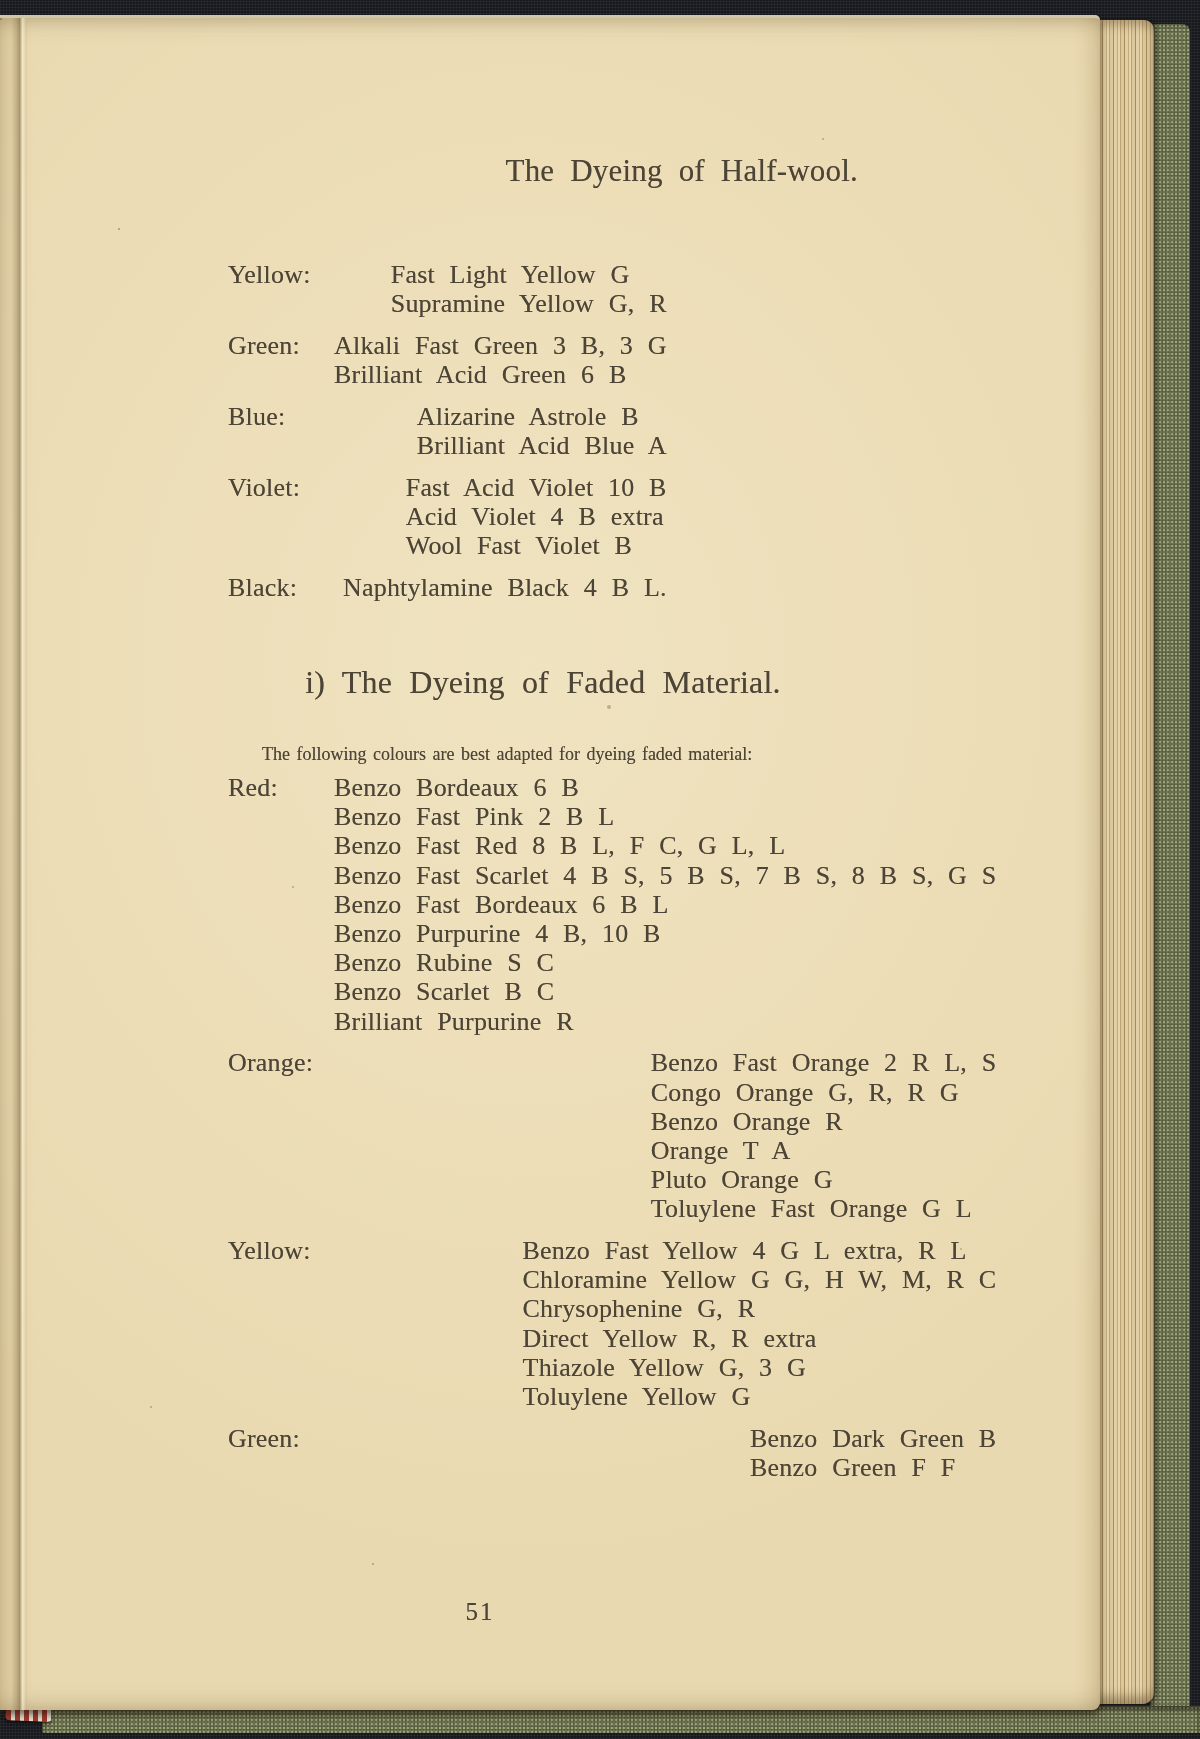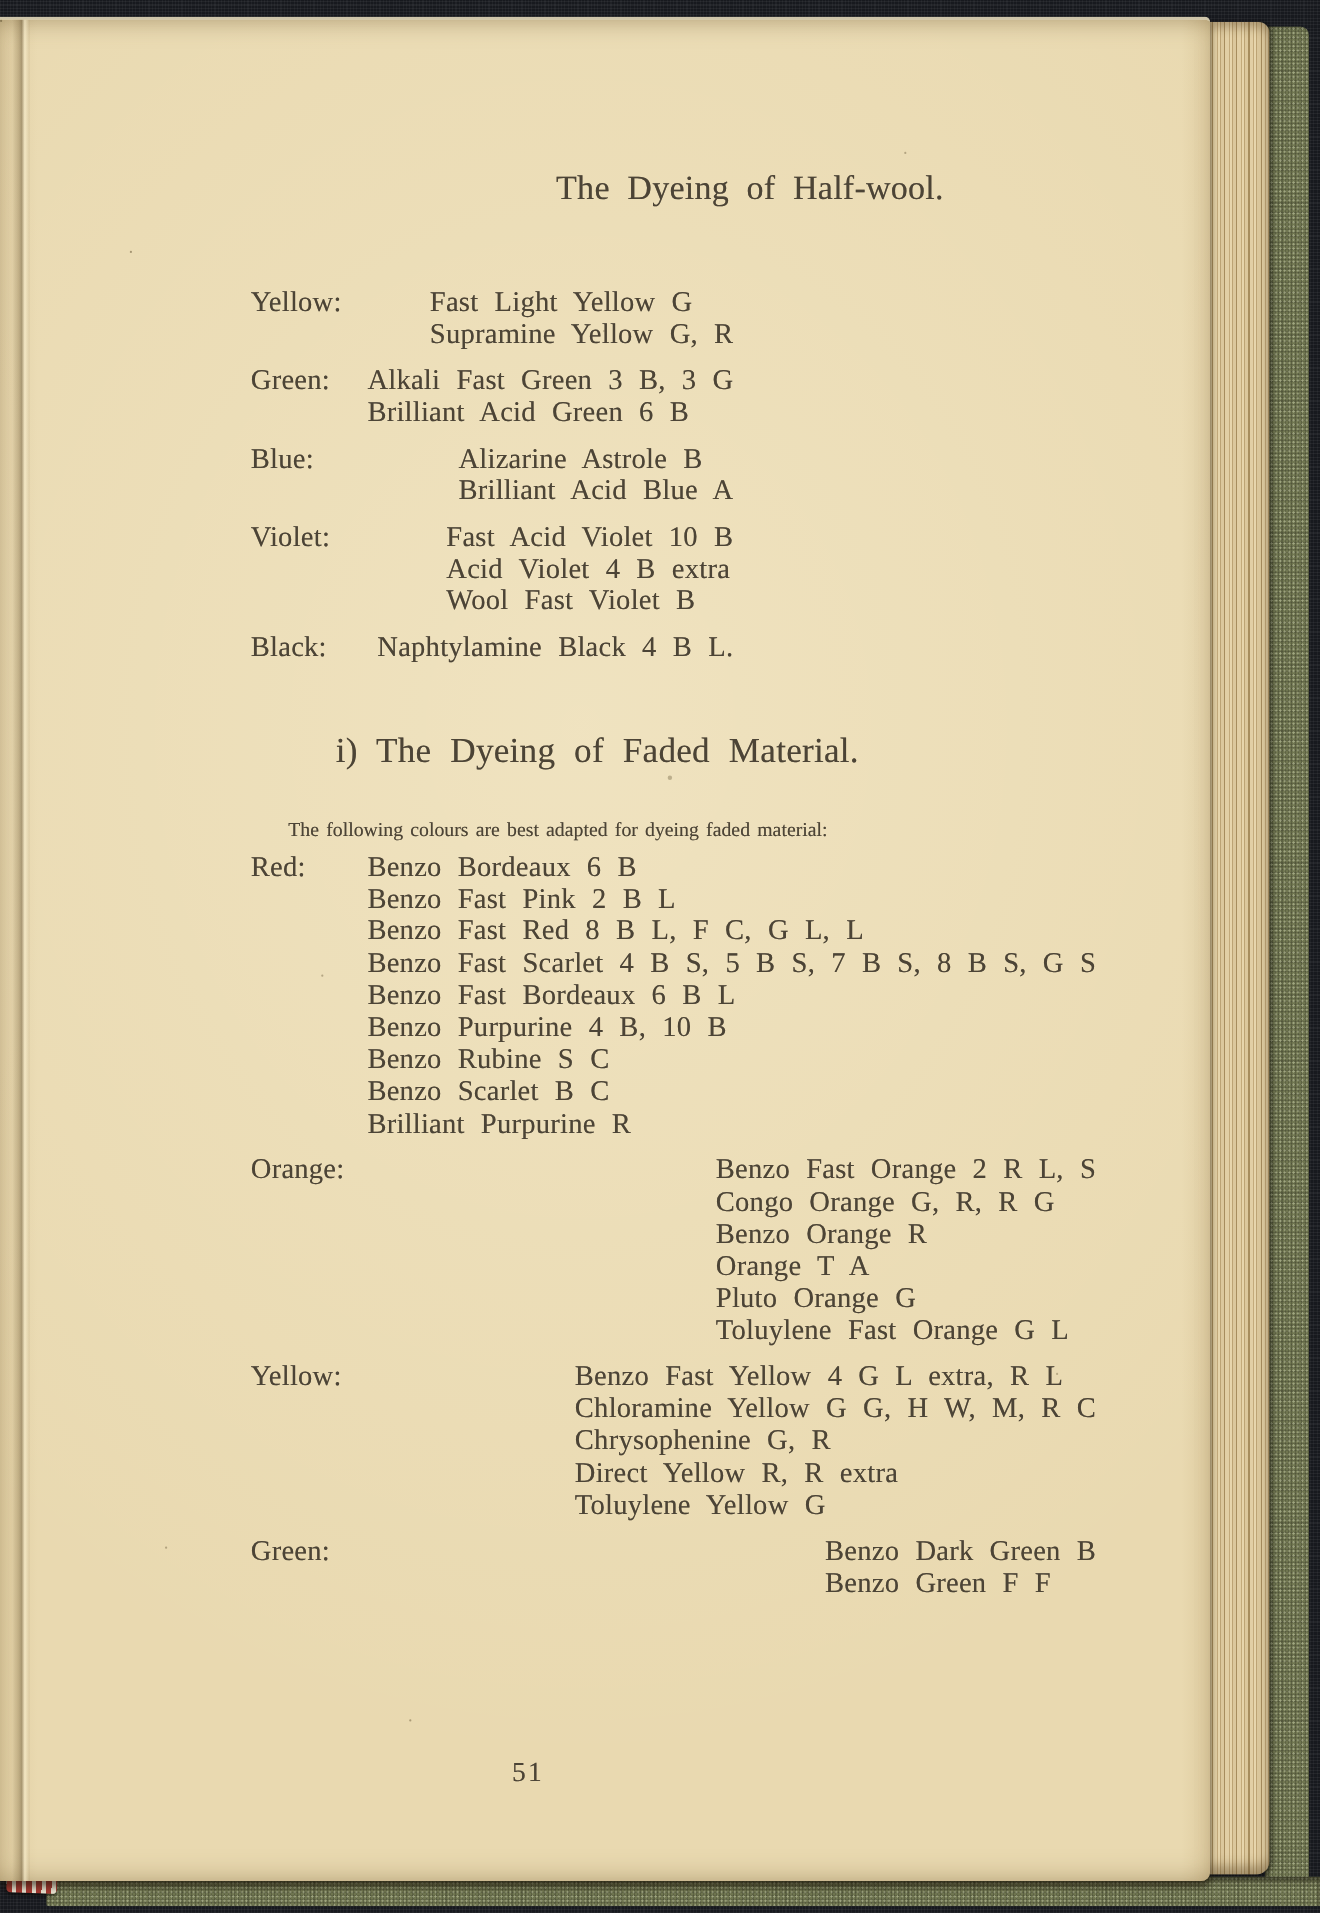--- a/index.html
+++ b/index.html
@@ -207,20 +207,21 @@
             <div class="line">Toluylene Fast Orange G L</div>
           </div>
         </div>
         <div class="group">
           <div class="label">Yellow:</div>
           <div class="lines">
             <div class="line">Benzo Fast Yellow 4 G L extra, R L</div>
             <div class="line">Chloramine Yellow G G, H W, M, R C</div>
             <div class="line">Chrysophenine G, R</div>
             <div class="line">Direct Yellow R, R extra</div>
+            <div class="line">Thiazole Yellow G, 3 G</div>
             <div class="line">Toluylene Yellow G</div>
           </div>
         </div>
         <div class="group">
           <div class="label">Green:</div>
           <div class="lines">
             <div class="line">Benzo Dark Green B</div>
             <div class="line">Benzo Green F F</div>
           </div>
         </div>

